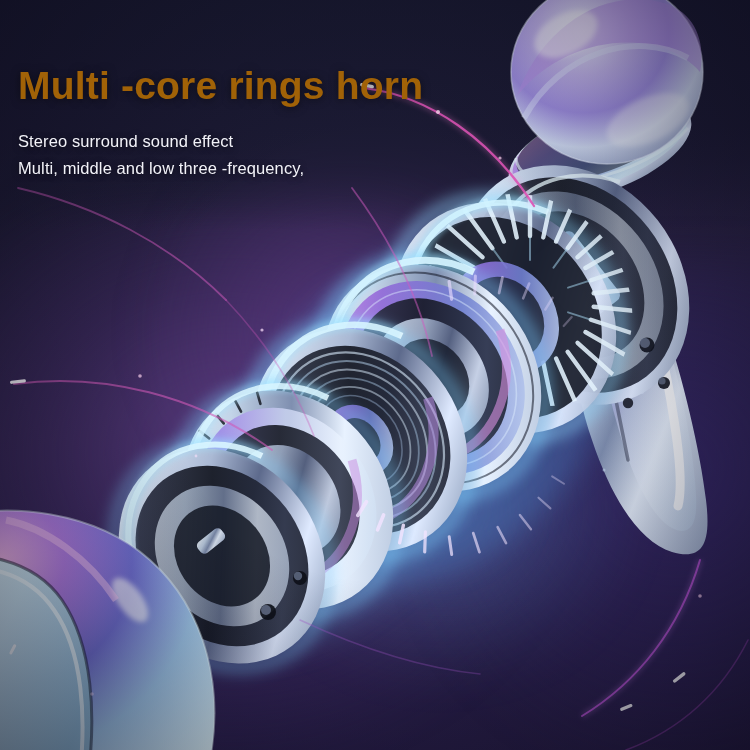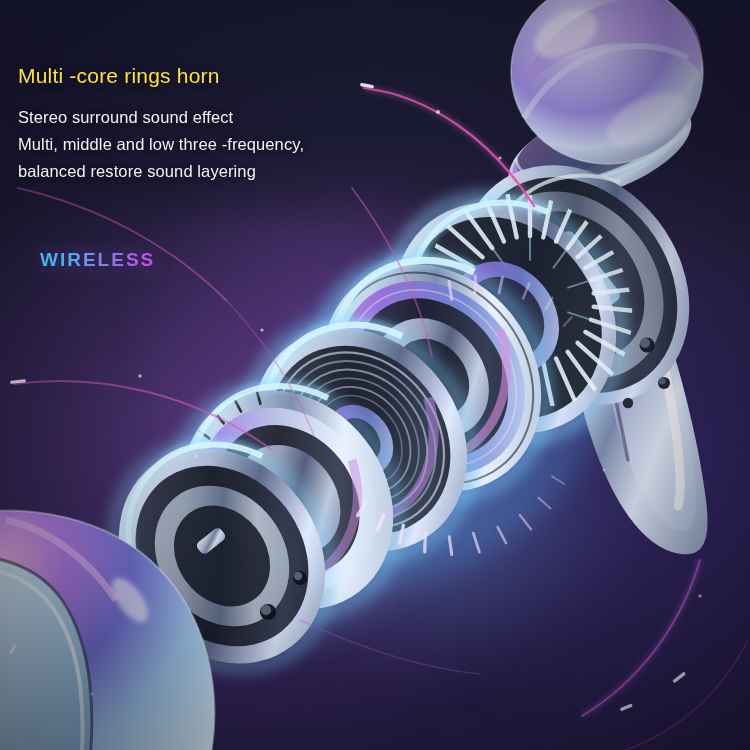--- a/index.html
+++ b/index.html
@@ -48,26 +48,26 @@
   }
   .bg-vignette {
     position:absolute; inset:0;
     background:radial-gradient(ellipse at 50% 48%, rgba(0,0,0,0) 40%, rgba(10,8,24,.55) 100%);
     pointer-events:none;
   }
 
   
   .headline {
     position:absolute; left:18px; top:64px;
-    font-size:21px; font-weight:400; color:#fde047;
+    font-size:39px; font-weight:700; color:#a16207;
     letter-spacing:.2px; white-space:nowrap;
     text-shadow:0 1px 8px rgba(0,0,0,.5);
   }
   .subs {
-    position:absolute; left:18px; top:104px;
+    position:absolute; left:18px; top:128px;
     font-size:16.5px; font-weight:400; color:#f2f2f8;
     line-height:27px; letter-spacing:.1px;
     text-shadow:0 1px 6px rgba(0,0,0,.55);
   }
   .subs div { white-space:nowrap; }
 
   .badge {
     position:absolute; left:40px; top:248px;
     font-size:19px; font-weight:700;
     line-height:24px; letter-spacing:2.0px;
@@ -458,20 +458,18 @@
     </g>
   </svg>
 
   <div class="bg-vignette"></div>
 
   <div class="headline">Multi -core rings horn</div>
 
   <div class="subs">
     <div>Stereo surround sound effect</div>
     <div>Multi, middle and low three -frequency,</div>
-    <div>balanced restore sound layering</div>
   </div>
 
   <div class="badge">
-    <div>WIRELESS</div>
   </div>
 
 </div>
 
 </body></html>

